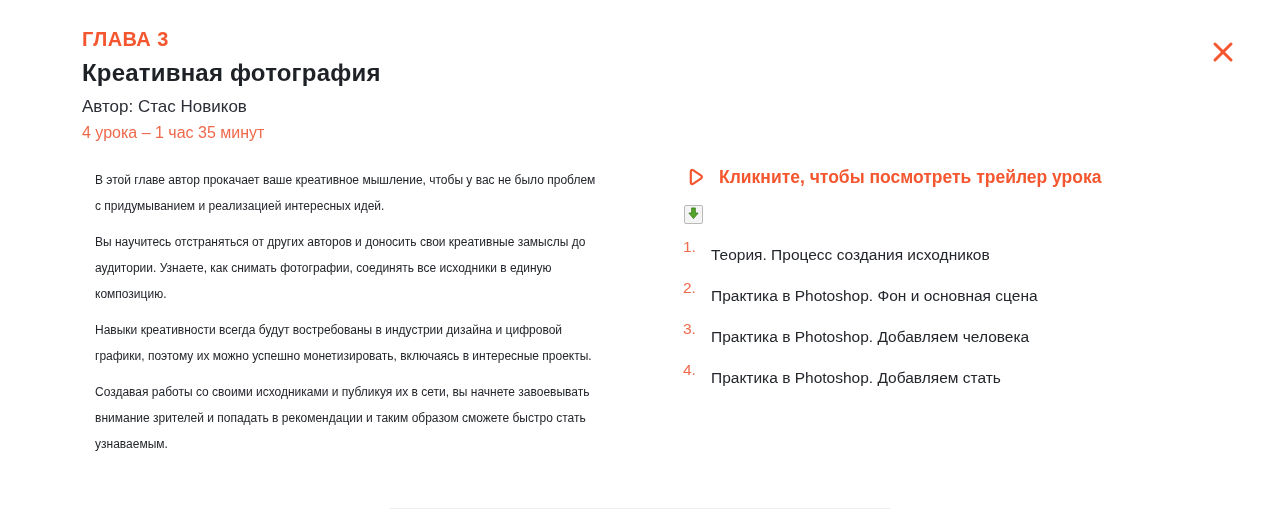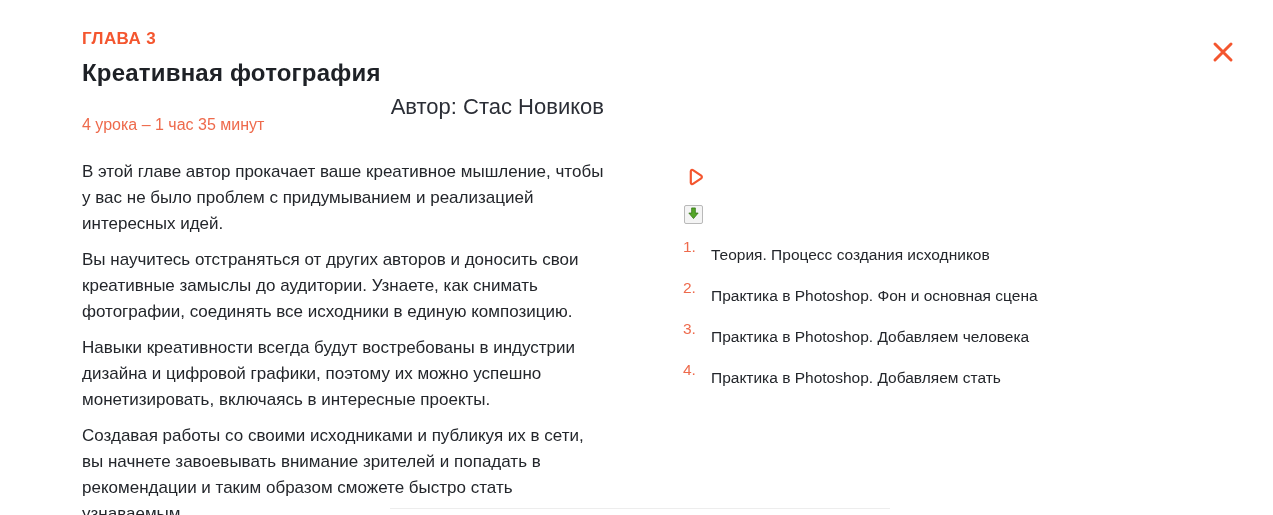--- a/index.html
+++ b/index.html
@@ -16,36 +16,36 @@
     color:var(--text);
     position:relative;
     overflow:hidden;
   }
   .modal{position:absolute;inset:0;background:#fff;}
 
   
   .left-col{position:absolute;left:82px;top:30px;width:522px;}
   .chapter-label{
     color:var(--accent);
-    font-size:17px;font-weight:700;letter-spacing:.4px;
+    font-size:20px;font-weight:700;letter-spacing:.4px;
     line-height:18px;margin-bottom:11px;
   }
   .title{
     color:var(--text-dark);
     font-size:24px;font-weight:800;letter-spacing:.2px;
     line-height:27px;margin-bottom:12px;
   }
   .author{
-    color:#2b2e36;font-size:22px;line-height:18px;margin-bottom:0;text-align:right;
+    color:#2b2e36;font-size:17px;line-height:18px;margin-bottom:8px;
   }
   .meta{
     color:var(--accent-soft);font-size:16px;line-height:17px;margin-bottom:26px;
   }
   .description p{
-    font-size:17px;line-height:26px;margin-bottom:10px;color:var(--text);
+    font-size:12px;line-height:26px;margin-bottom:10px;color:var(--text);margin-left:13px;
   }
 
   
   .right-col{position:absolute;left:683px;top:165px;width:540px;}
   .trailer-link{
     display:flex;align-items:center;gap:12px;cursor:pointer;
     margin-bottom:16px;
   }
   .play-icon{width:24px;height:24px;flex:0 0 auto;display:block;}
   .trailer-label{
@@ -99,20 +99,21 @@
   </div>
 
   <div class="right-col">
 
     <div class="trailer-link">
       <span>
         <svg class="play-icon" viewBox="0 0 24 24" fill="none">
           <path d="M7.8 6.3 C7.8 5.2 9 4.5 10 5.1 L18.2 10.7 C19.1 11.3 19.1 12.7 18.2 13.3 L10 18.9 C9 19.5 7.8 18.8 7.8 17.7 Z" stroke="#f4562f" stroke-width="2.2" stroke-linejoin="round" fill="none"></path>
         </svg>
       </span>
+      <span class="trailer-label">Кликните, чтобы посмотреть трейлер урока</span>
     </div>
 
     <div class="download-btn">
       <span>
         <svg width="13" height="13" viewBox="0 0 14 14">
           <path d="M5 1 h4 v5.5 h3 L7 12.5 2 6.5 h3 Z" fill="#55a629" stroke="#2f7312" stroke-width="0.8" stroke-linejoin="round"></path>
         </svg>
       </span>
     </div>
 

